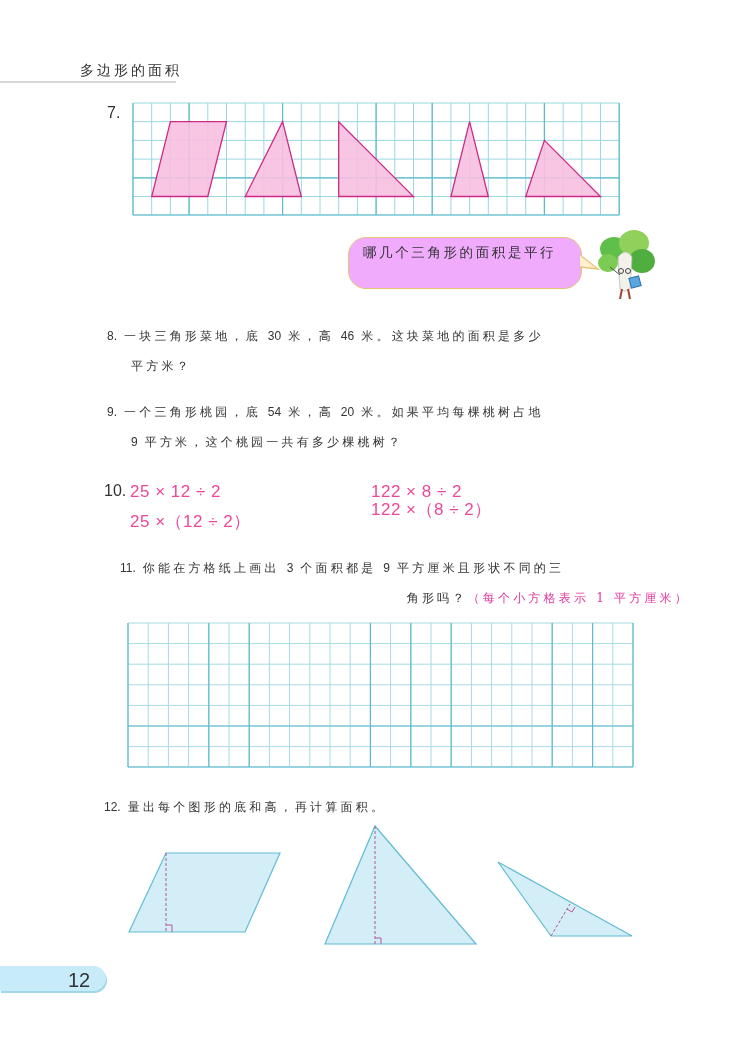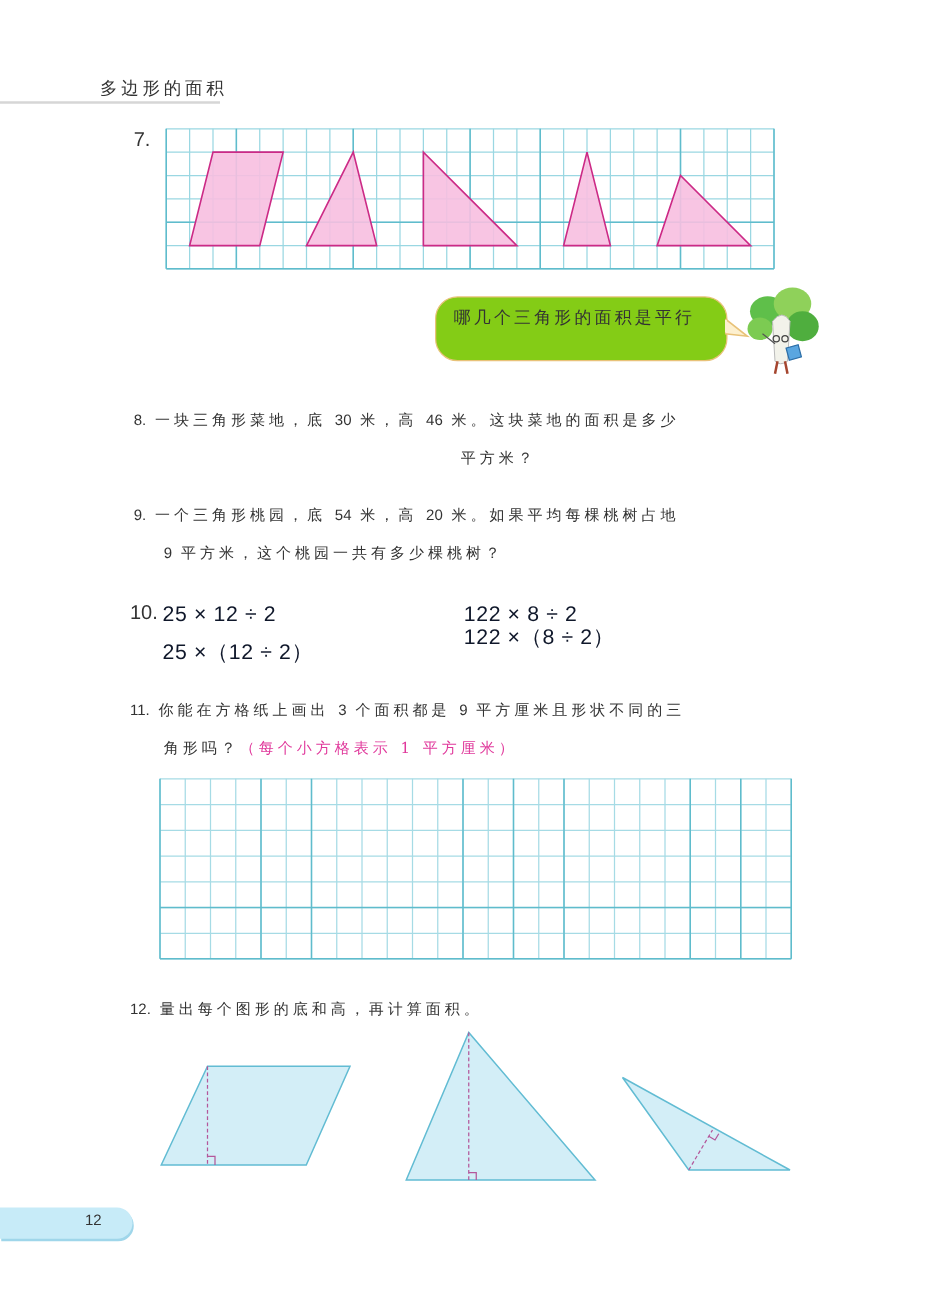--- a/index.html
+++ b/index.html
@@ -5,26 +5,26 @@
   html, body { margin:0; padding:0; }
   body { width:740px; height:1047px; background:#ffffff; position:relative; overflow:hidden;
          font-family:"DejaVu Serif","Liberation Serif",serif; color:#2a2a2a; }
   .abs { position:absolute; }
   .header-title { left:80px; top:62px; font-size:14px; letter-spacing:3px; color:#333; }
   .header-rule { left:0; top:81px; width:176px; height:2px; background:#d6d6d6; }
   .qnum { font-family:"Liberation Sans","DejaVu Sans",sans-serif; font-size:16px; color:#333; }
   .q-text { font-size:12px; letter-spacing:3.2px; line-height:30px; color:#333; }
   .q-text .num { font-family:"Liberation Sans","DejaVu Sans",sans-serif; letter-spacing:0; }
   .pink { color:#e0389b; }
-  .math { font-family:"Liberation Sans","DejaVu Sans",sans-serif; font-size:17px; color:#0f172a; letter-spacing:0.5px; }
-  .bubble { left:348px; top:237px; width:234px; height:52px; background:#84cc16; border:1.5px solid #e8c279;
-            border-radius:18px; font-size:13.5px; letter-spacing:2.6px; line-height:22px; padding:5px 0 0 14px; box-sizing:border-box; color:#333; }
+  .math { font-family:"Liberation Sans","DejaVu Sans",sans-serif; font-size:17px; color:#ec4899; letter-spacing:0.5px; }
+  .bubble { left:348px; top:237px; width:234px; height:52px; background:#f0abfc; border:1.5px solid #e8c279;
+            border-radius:18px; font-size:13.5px; letter-spacing:2.6px; line-height:22px; padding:5px 0 0 14px; box-sizing:border-box; color:#333;font-family:Liberation Mono, monospace; }
   .page-tab { left:0; top:966px; width:106px; height:25px; background:#c7ebf8; border-radius:0 14px 14px 0;
               box-shadow:1px 2px 0 #9fd6ea; }
-  .page-num { left:68px; top:969px; font-family:"Liberation Sans","DejaVu Sans",sans-serif; font-size:12px; color:#333; }
+  .page-num { left:68px; top:969px; font-family:"Liberation Sans","DejaVu Sans",sans-serif; font-size:20px; color:#333; }
 </style>
 </head>
 <body>
 
 <div class="abs header-title">多边形的面积</div>
 <div class="abs header-rule"></div>
 
 <div class="abs qnum" style="left:107px;top:104px;">7.</div>
 <svg class="abs" style="left:130px;top:100px;" width="494" height="120">
   <g stroke="#9ad7e2" stroke-width="1">
@@ -104,45 +104,45 @@
   <rect x="40" y="50" width="10" height="10" fill="#5aa6e0" stroke="#2d6fa8" transform="rotate(-15 45 55)"></rect>
   <line x1="32" y1="62" x2="30" y2="72" stroke="#a5462f" stroke-width="2"></line>
   <line x1="38" y1="62" x2="40" y2="72" stroke="#a5462f" stroke-width="2"></line>
 </svg>
 
 <div class="abs q-text" style="left:107px;top:321px;width:560px;">
   <div>
     <span class="num">8.</span>
     <span>一块三角形菜地，底 </span><span class="num">30</span><span> 米，高 </span><span class="num">46</span><span> 米。这块菜地的面积是多少</span>
   </div>
-  <div style="padding-left:24px;text-align:center;">平方米？</div>
+  <div style="padding-left:24px;">平方米？</div>
 </div>
 
 <div class="abs q-text" style="left:107px;top:397px;width:560px;">
   <div>
     <span class="num">9.</span>
     <span>一个三角形桃园，底 </span><span class="num">54</span><span> 米，高 </span><span class="num">20</span><span> 米。如果平均每棵桃树占地</span>
   </div>
   <div style="padding-left:24px;">
     <span class="num">9</span><span> 平方米，这个桃园一共有多少棵桃树？</span>
   </div>
 </div>
 
 <div class="abs qnum" style="left:104px;top:482px;">10.</div>
 <div class="abs math" style="left:130px;top:482px;">25 × 12 ÷ 2</div>
 <div class="abs math" style="left:371px;top:482px;">122 × 8 ÷ 2</div>
 <div class="abs math" style="left:130px;top:510px;">25 ×（12 ÷ 2）</div>
 <div class="abs math" style="left:371px;top:498px;">122 ×（8 ÷ 2）</div>
 
-<div class="abs q-text" style="left:104px;top:553px;width:570px;">
+<div class="abs q-text" style="left:120px;top:553px;width:570px;">
   <div>
     <span class="num">11.</span>
     <span>你能在方格纸上画出 </span><span class="num">3</span><span> 个面积都是 </span><span class="num">9</span><span> 平方厘米且形状不同的三</span>
   </div>
-  <div style="padding-left:27px;">
+  <div style="padding-left:27px;text-align:right;">
     <span>角形吗？</span><span class="pink">（每个小方格表示 1 平方厘米）</span>
   </div>
 </div>
 
 <svg class="abs" style="left:126px;top:620px;" width="518" height="150">
   <g stroke="#a6dbe5" stroke-width="1">
     <line x1="2" y1="3" x2="2" y2="147"></line>
       <line x1="22.2" y1="3" x2="22.2" y2="147"></line>
       <line x1="42.4" y1="3" x2="42.4" y2="147"></line>
       <line x1="62.6" y1="3" x2="62.6" y2="147"></line>

